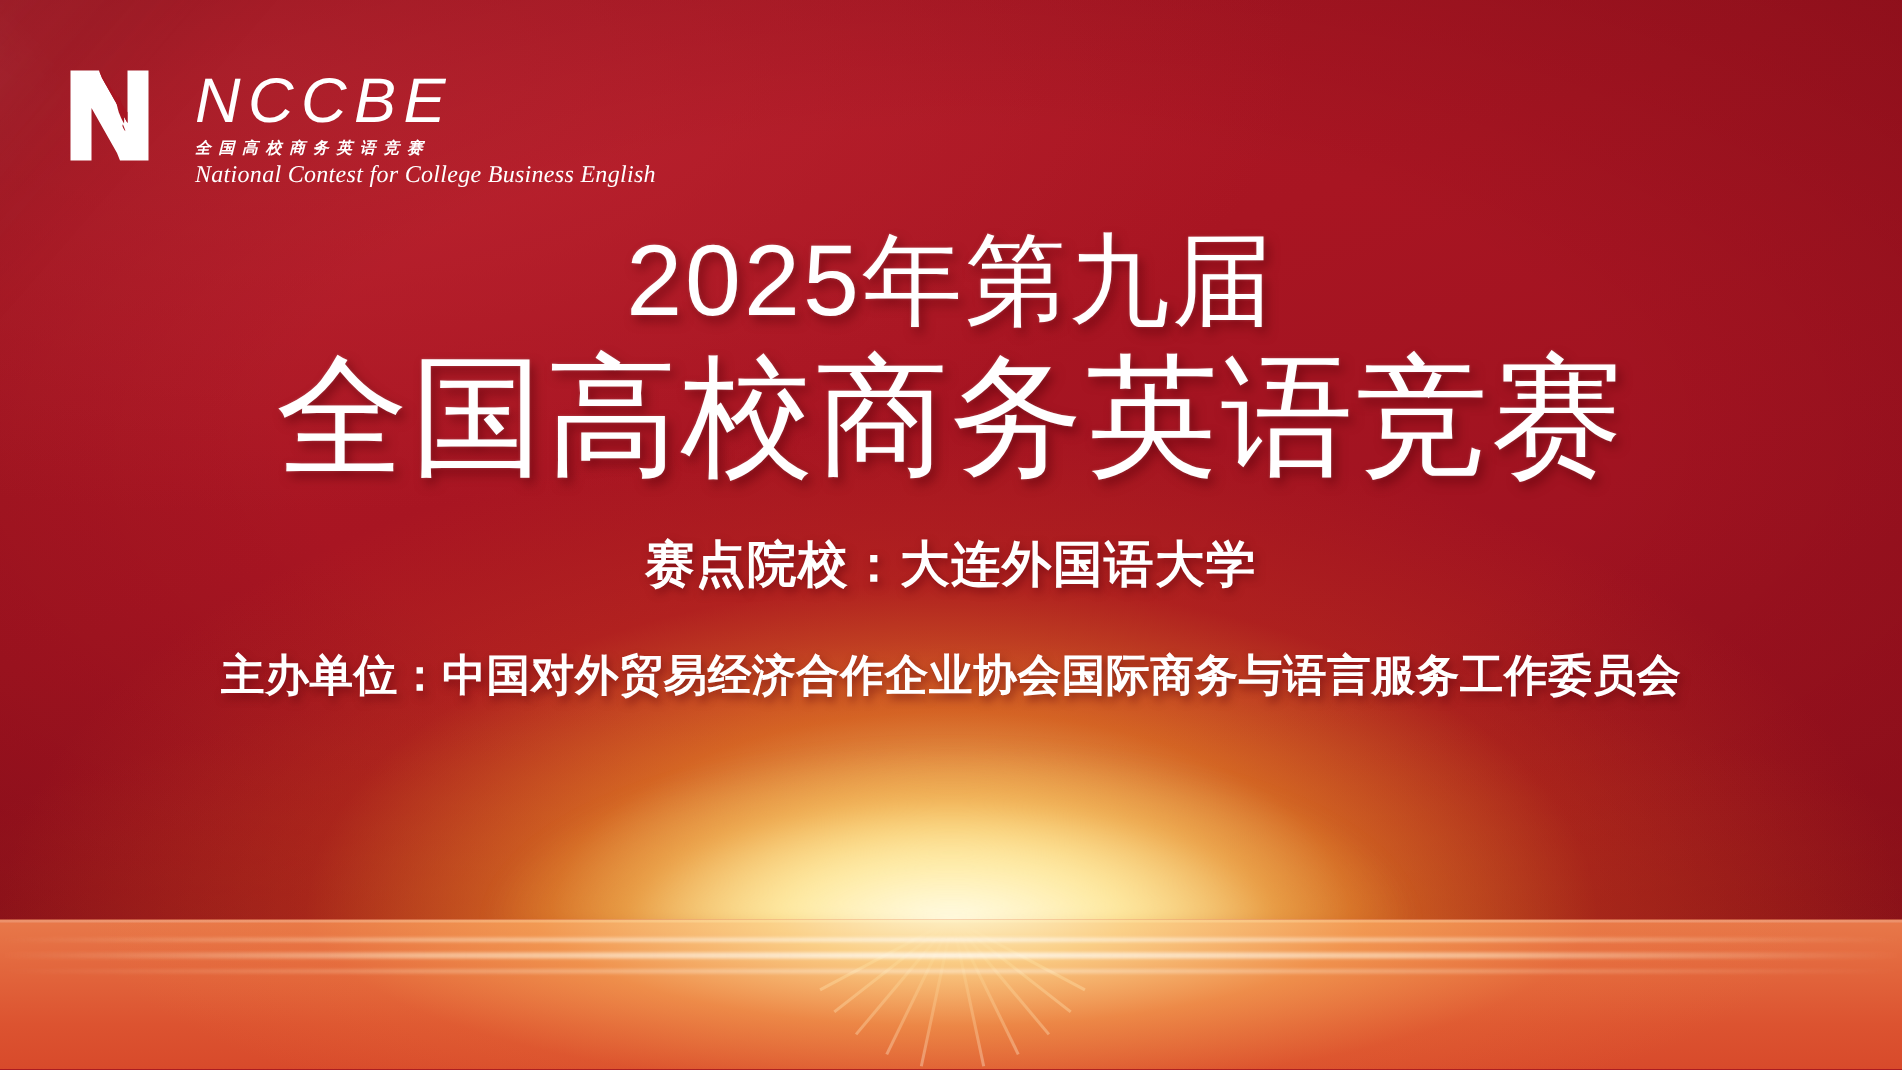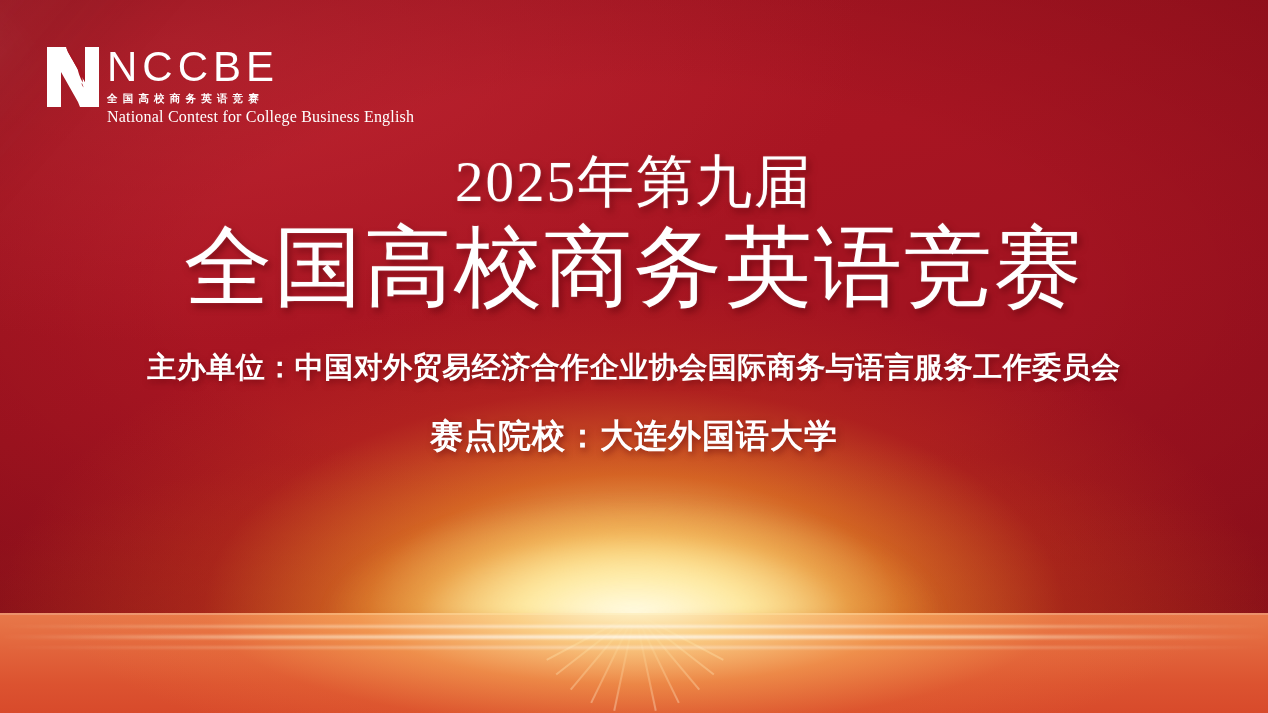--- a/index.html
+++ b/index.html
@@ -78,21 +78,21 @@
   .floor-edge{
     position:absolute;left:0;right:0;top:0;height:2px;
     background:linear-gradient(90deg,rgba(255,255,255,.18),rgba(255,255,255,.45) 50%,rgba(255,255,255,.18));
   }
 
   
   .logo{
     position:absolute;left:44px;top:46px;display:flex;align-items:flex-start;
   }
   .logo-mark{width:58px;height:62px;flex:0 0 auto;}
-  .logo-text{margin-left:5px;padding-top:1px;}
+  .logo-text{margin-left:28px;padding-top:1px;font-style:italic;}
   .logo-word{
     color:#fff;font-size:42px;letter-spacing:5px;line-height:.95;
     font-family:"Liberation Sans","DejaVu Sans",sans-serif;font-weight:400;
   }
   .logo-cn{
     color:#fff;font-size:10.5px;letter-spacing:5.2px;margin-top:5px;
     font-family:"Liberation Serif","DejaVu Serif",serif;font-weight:700;
     white-space:nowrap;
   }
   .logo-en{
@@ -107,21 +107,21 @@
   }
   .title-line{
     color:#FFFFFF;
     font-family:"Liberation Sans","DejaVu Sans",sans-serif;
     font-weight:400;
     letter-spacing:2px;
     line-height:1.12;
     text-shadow:3px 4px 7px rgba(85,0,10,.55), 0 0 2px rgba(255,255,255,.25);
     white-space:nowrap;
   }
-  .title-line.l1{font-size:57px;font-family:Liberation Serif, serif;}
+  .title-line.l1{font-size:67px;}
   .title-line.l2{font-size:88px;margin-top:4px;}
 
   .subtitle{
     color:#FFFFFF;
     font-family:"Liberation Sans","DejaVu Sans",sans-serif;
     font-weight:700;
     text-shadow:2px 3px 6px rgba(85,0,10,.5);
     white-space:nowrap;
   }
   .subtitle.s-host{font-size:29px;margin-top:32px;letter-spacing:.5px;}
@@ -174,17 +174,17 @@
     <div class="logo-text">
       <div class="logo-word">NCCBE</div>
       <div class="logo-cn">全国高校商务英语竞赛</div>
       <div class="logo-en">National Contest for College Business English</div>
     </div>
   </div>
 
   <div class="content">
     <div class="title-line l1">2025年第九届</div>
     <div class="title-line l2">全国高校商务英语竞赛</div>
+    <div class="subtitle s-venue">赛点院校：大连外国语大学</div>
     <div class="subtitle s-host">主办单位：中国对外贸易经济合作企业协会国际商务与语言服务工作委员会</div>
-    <div class="subtitle s-venue">赛点院校：大连外国语大学</div>
   </div>
 
 </div>
 
 </body></html>

